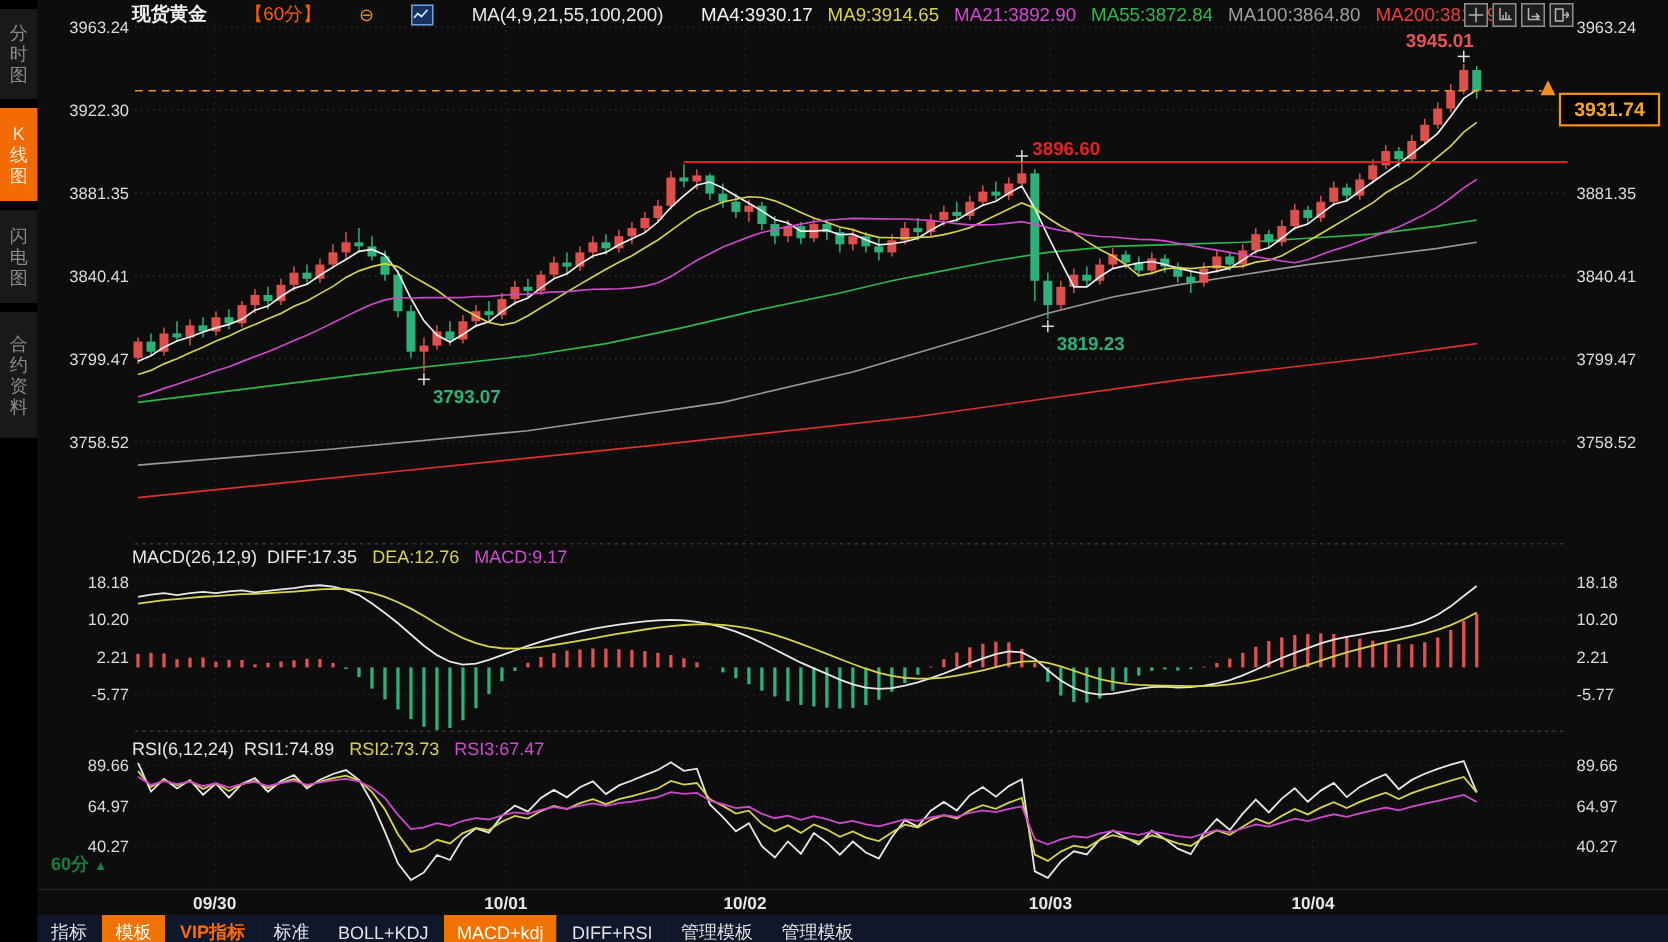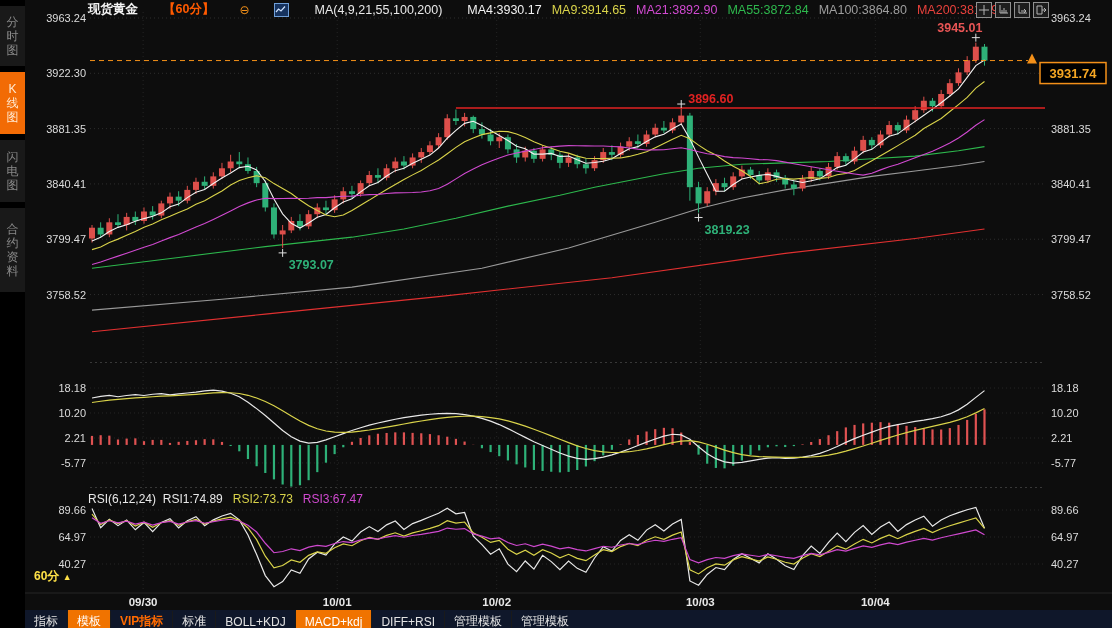--- a/index.html
+++ b/index.html
@@ -9,30 +9,30 @@
   
   #sidebar{position:absolute;left:0;top:0;width:25px;height:628px;background:#000;z-index:5;}
   .side-tab{position:absolute;left:0;width:25px;display:flex;flex-direction:column;align-items:center;
             justify-content:center;color:#8a8a8a;font-size:12px;line-height:14px;background:#191919;
             cursor:pointer;letter-spacing:0;}
   .side-tab.active{background:#f26b05;color:#ffe9d2;}
   
   #hdr{position:absolute;left:88px;top:2px;height:15px;display:flex;align-items:center;gap:25px;
        font-size:12.5px;white-space:nowrap;z-index:4;color:#e8e8e8;}
   .sym{font-weight:bold;color:#f2f2f2;}
-  .intv{color:#ff5a00;font-weight:bold;}
+  .intv{color:#ff5a00;font-weight:normal;}
   .circle-ic{color:#f39019;font-size:12px;}
   .mini-chart-ic{width:13px;height:12px;background:#16335f;border:1px solid #6f9fd8;display:inline-block;}
   #hdr-icons{position:absolute;left:976px;top:2px;display:flex;gap:3px;z-index:4;}
   .hic{width:14px;height:14px;border:1px solid #909090;background:#1d1d1d;display:flex;
        align-items:center;justify-content:center;cursor:pointer;}
   
   .panel-hdr{position:absolute;left:88px;font-size:12px;white-space:nowrap;z-index:4;color:#e8e8e8;}
   
-  #interval-tag{position:absolute;left:34px;top:568px;font-size:12px;font-weight:bold;color:#fde047;z-index:4;}
+  #interval-tag{position:absolute;left:34px;top:568px;font-size:12px;font-weight:bold;color:#15803d;z-index:4;}
   #interval-tag .tri{font-size:9px;}
   #toolbar{position:absolute;left:25px;top:610px;width:1087px;height:23px;background:#0f172a;
            display:flex;align-items:stretch;z-index:6;font-size:12px;color:#e2e2e2;}
   .tb-item{display:flex;align-items:center;padding:0 9px;cursor:pointer;white-space:nowrap;}
   .tb-item.active{background:#f07300;color:#fff;}
   .tb-item.vip{color:#ff6a00;font-weight:bold;}
   .tb-sep{width:1px;background:#1a1a1a;margin:1px 0;}
   #watermark{position:absolute;left:996px;top:570px;font-size:30px;color:#cccccc;opacity:.8;
              letter-spacing:1px;z-index:7;font-weight:500;}
   text{font-family:"Liberation Sans","DejaVu Sans",sans-serif;}
@@ -493,20 +493,26 @@
           <path d="M2 0V8H10 M4 6l5 0 M7 4l2 2-2 2" stroke="#b5b5b5" fill="none"></path>
         </svg>
       </div>
       <div class="hic">
         <svg width="10" height="10">
           <path d="M1 1h5v8H1z M6 5h4 M8 3l2 2-2 2" stroke="#b5b5b5" fill="none"></path>
         </svg>
       </div>
     </div>
 
+  <div class="panel-hdr" style="top:364px;">
+    <span>MACD(26,12,9)</span>&nbsp;
+    <span id="macd-diff" style="color: rgb(232, 232, 232);">DIFF:17.35</span>&nbsp;&nbsp;
+    <span id="macd-dea" style="color: rgb(217, 211, 74);">DEA:12.76</span>&nbsp;&nbsp;
+    <span id="macd-macd" style="color: rgb(209, 74, 209);">MACD:9.17</span>
+  </div>
 
   <div class="panel-hdr" style="top:492px;text-align:right;">
     <span>RSI(6,12,24)</span>&nbsp;
     <span id="rsi1" style="color: rgb(232, 232, 232);">RSI1:74.89</span>&nbsp;&nbsp;
     <span id="rsi2" style="color: rgb(217, 211, 74);">RSI2:73.73</span>&nbsp;&nbsp;
     <span id="rsi3" style="color: rgb(209, 74, 209);">RSI3:67.47</span>
   </div>
 
   <div id="interval-tag">
     <span>60分</span>

